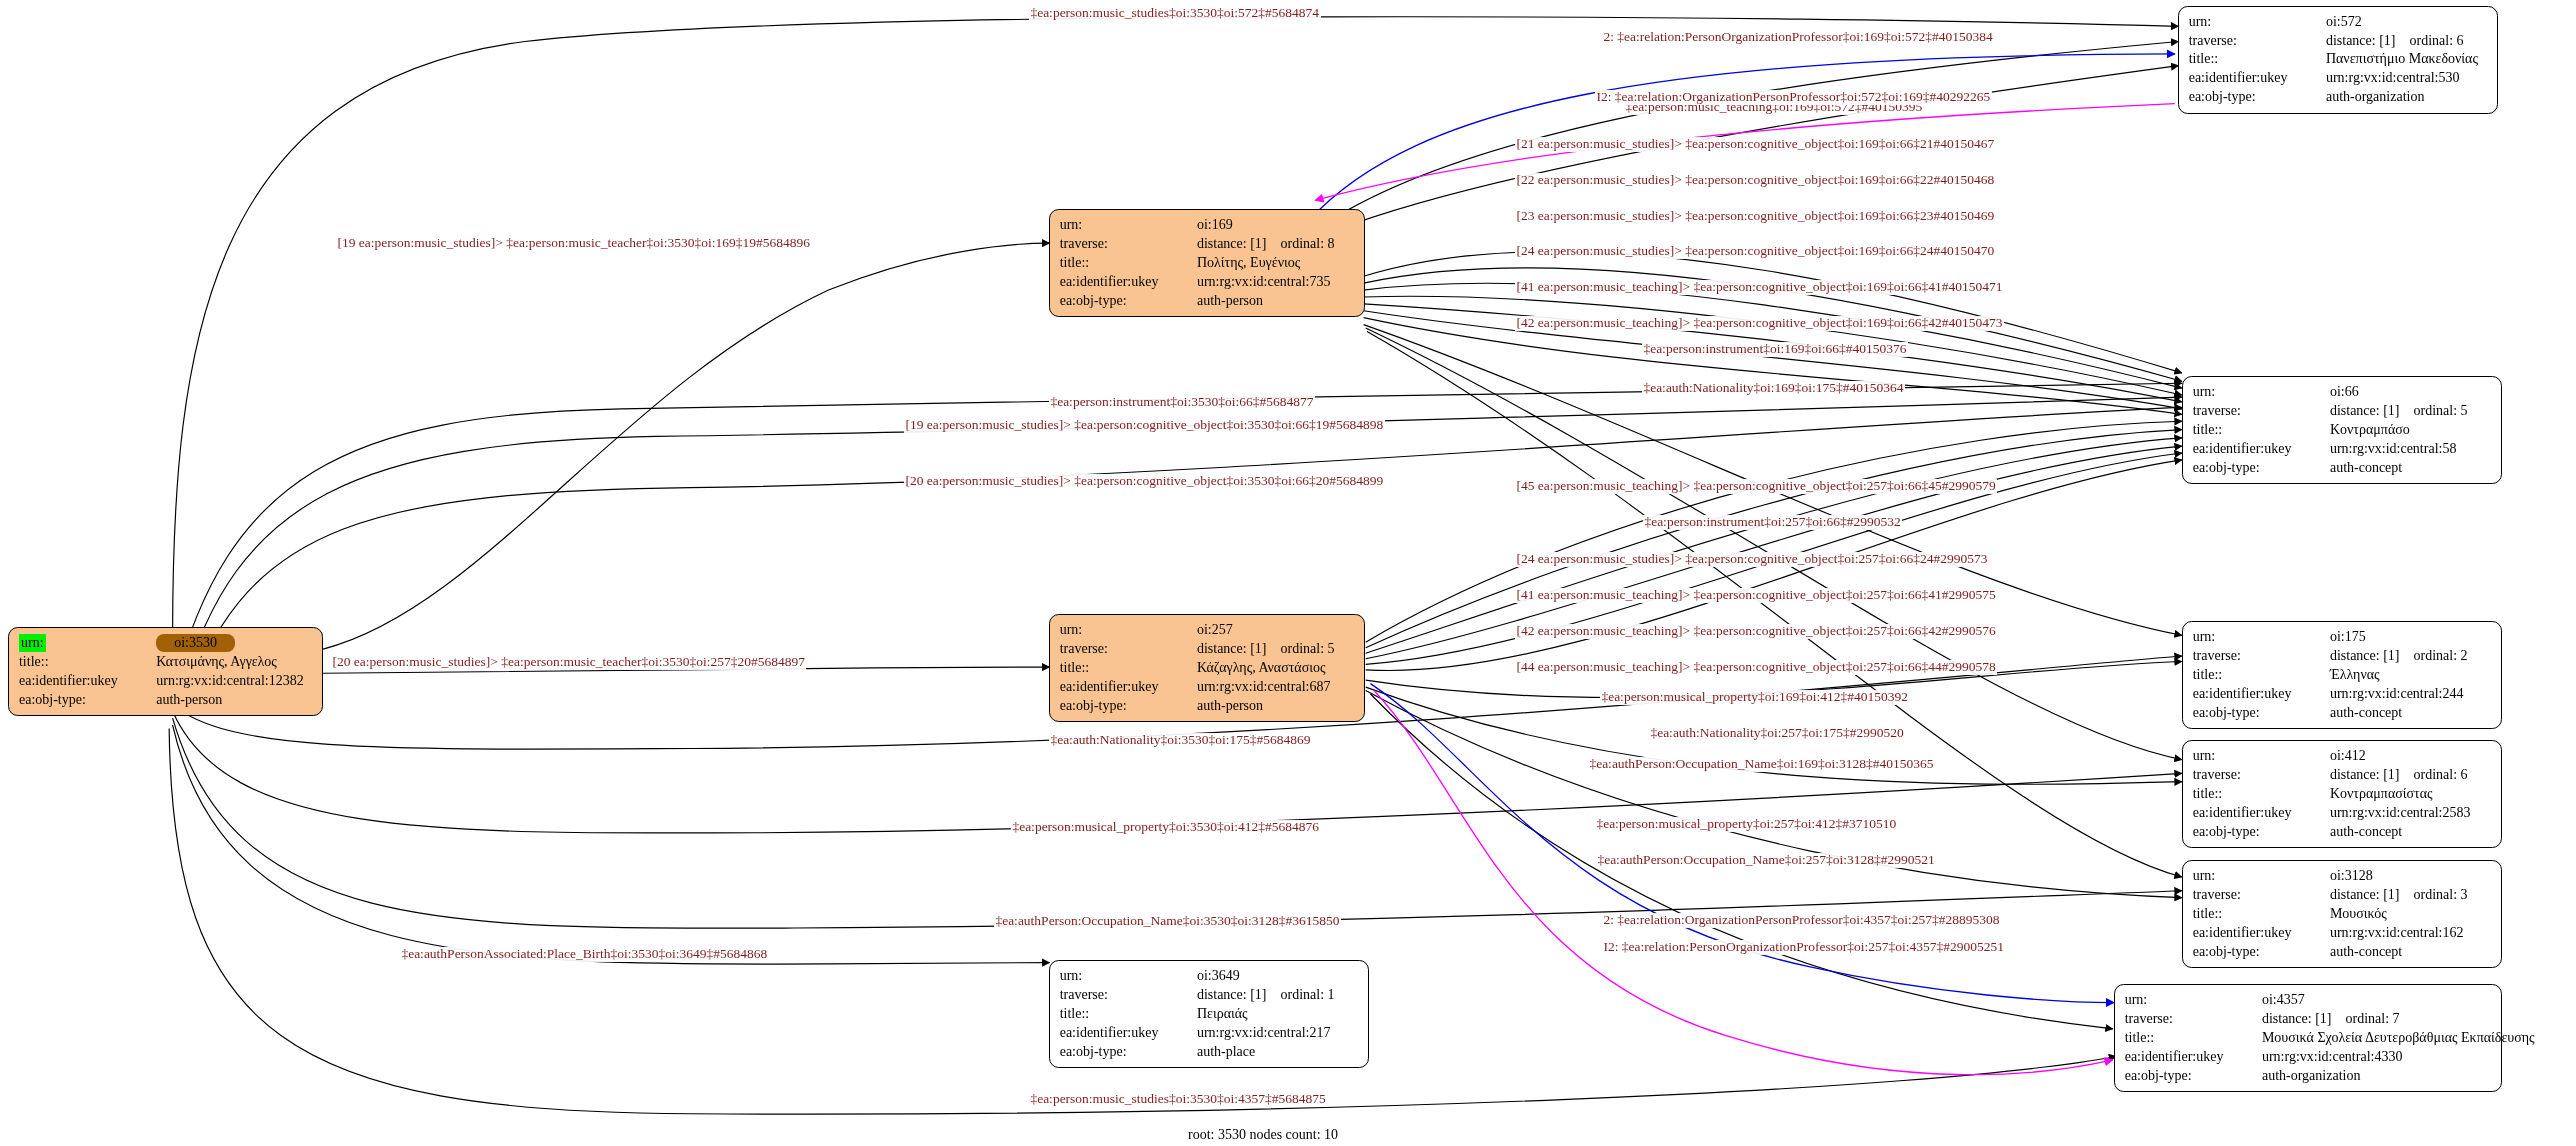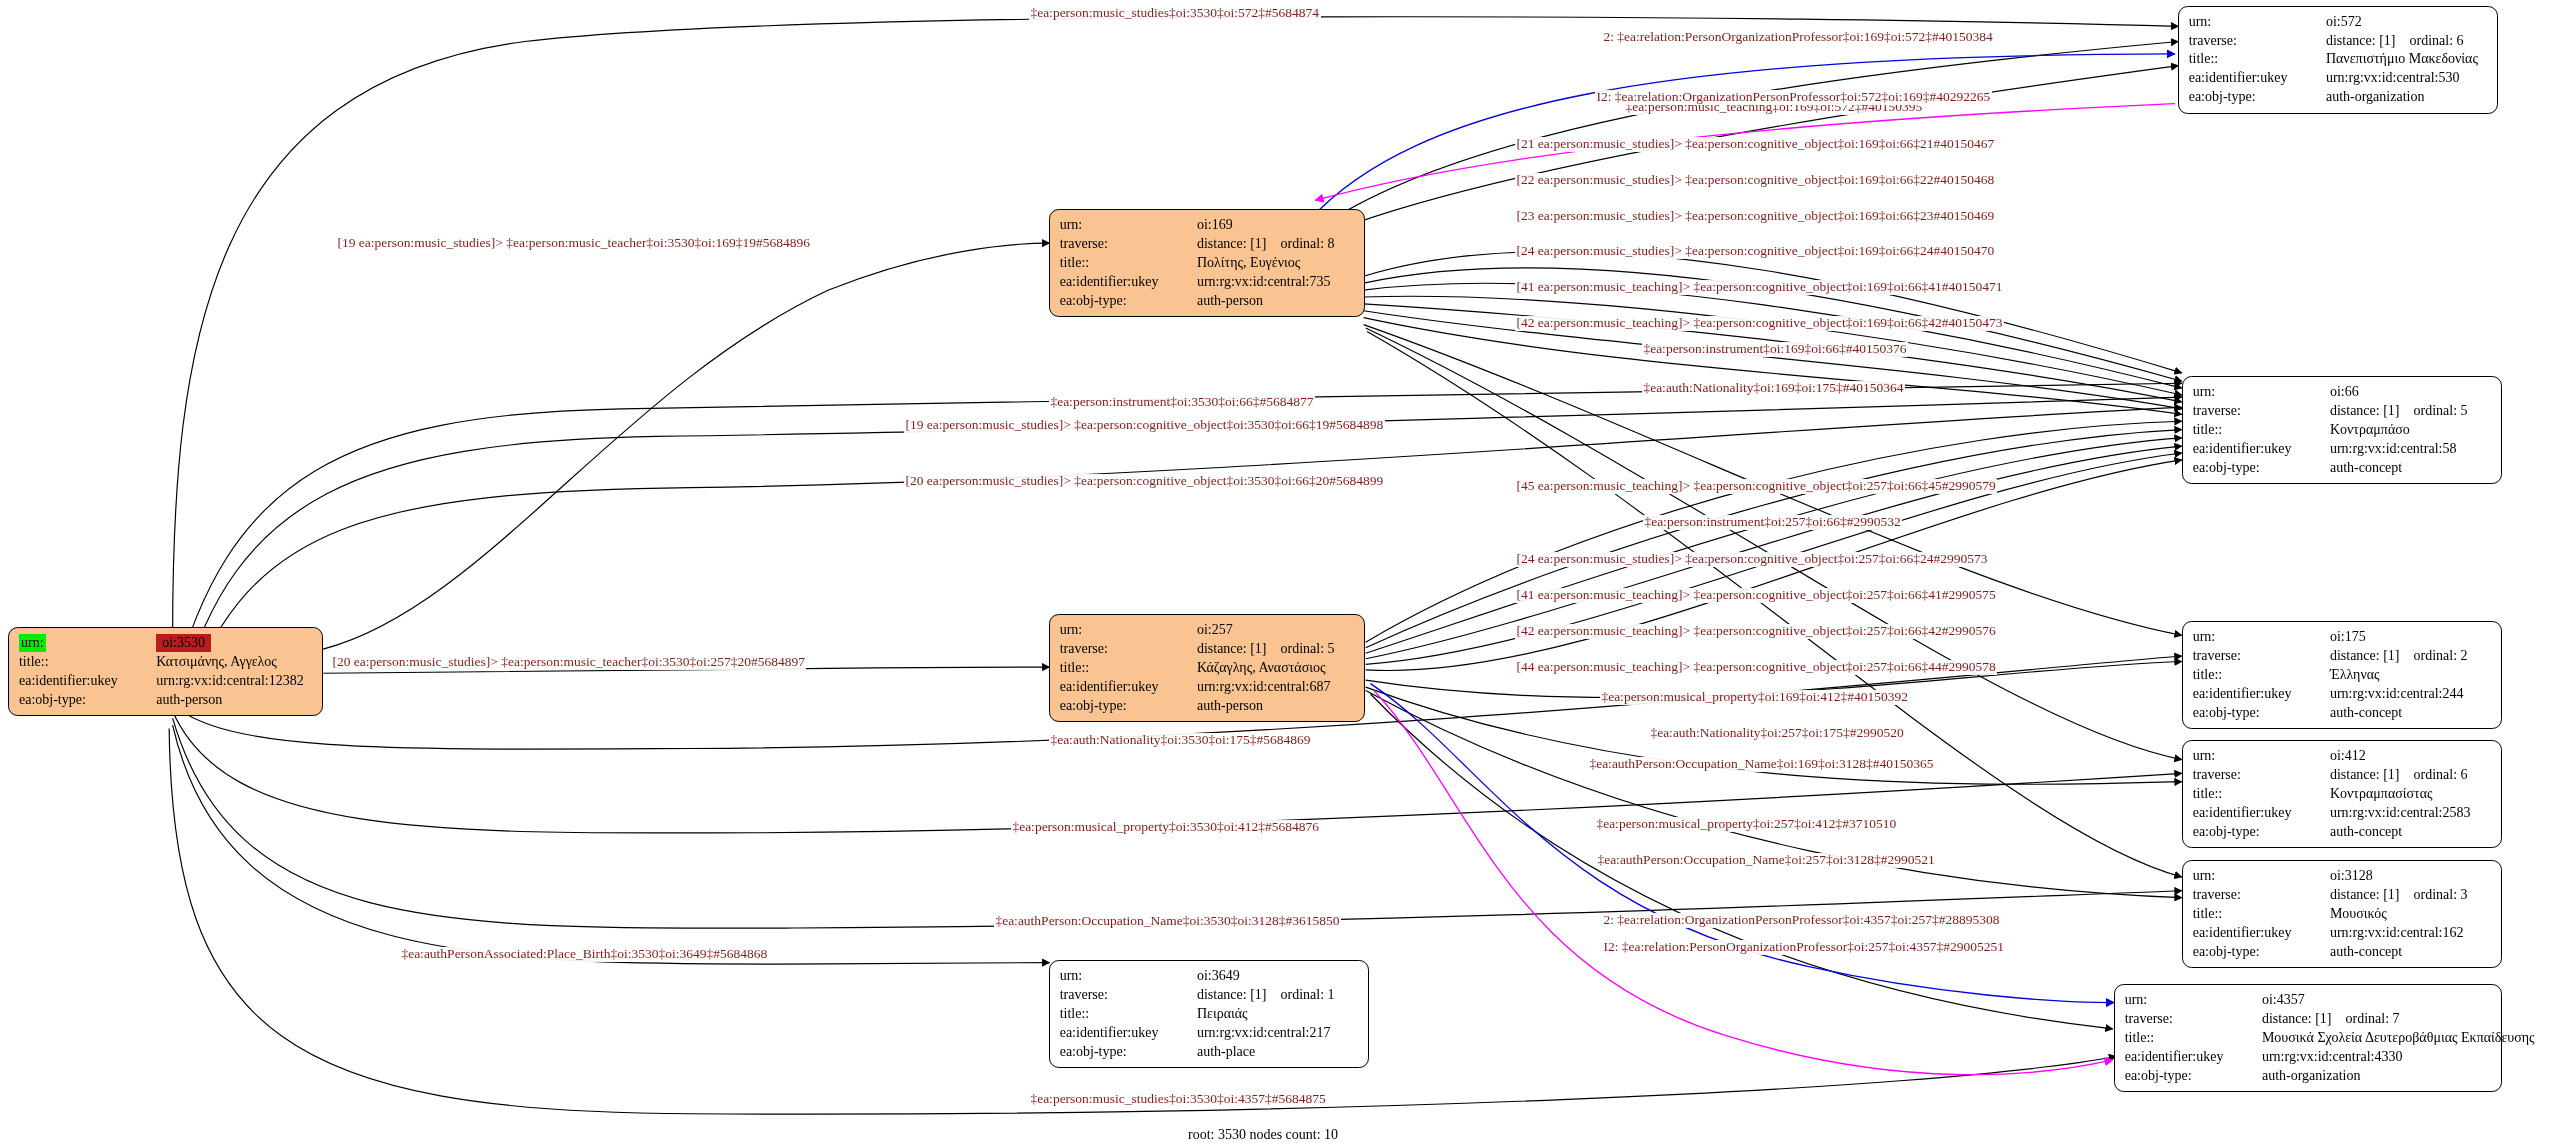--- a/index.html
+++ b/index.html
@@ -50,23 +50,24 @@
   }
   .node td.v2 {
     padding-left: 23.5px;
   }
   .rootkey {
     background: #00ee00;
     display: inline-block;
     padding: 0 2.1px;
   }
   .rootval {
-    background: #b91c1c;
+    background: #a16207;
     display: inline-block;
-    padding: 0 6px;
+    padding: 0 18px;
+    border-radius: 8px;
   }
   .edge-label {
     position: absolute;
     font-size: 13.5px;
     color: #7f1d1d;
     white-space: nowrap;
     background: rgba(255,255,255,0.92);
     padding: 0 1.4px;
     line-height: 1.1;
   }

